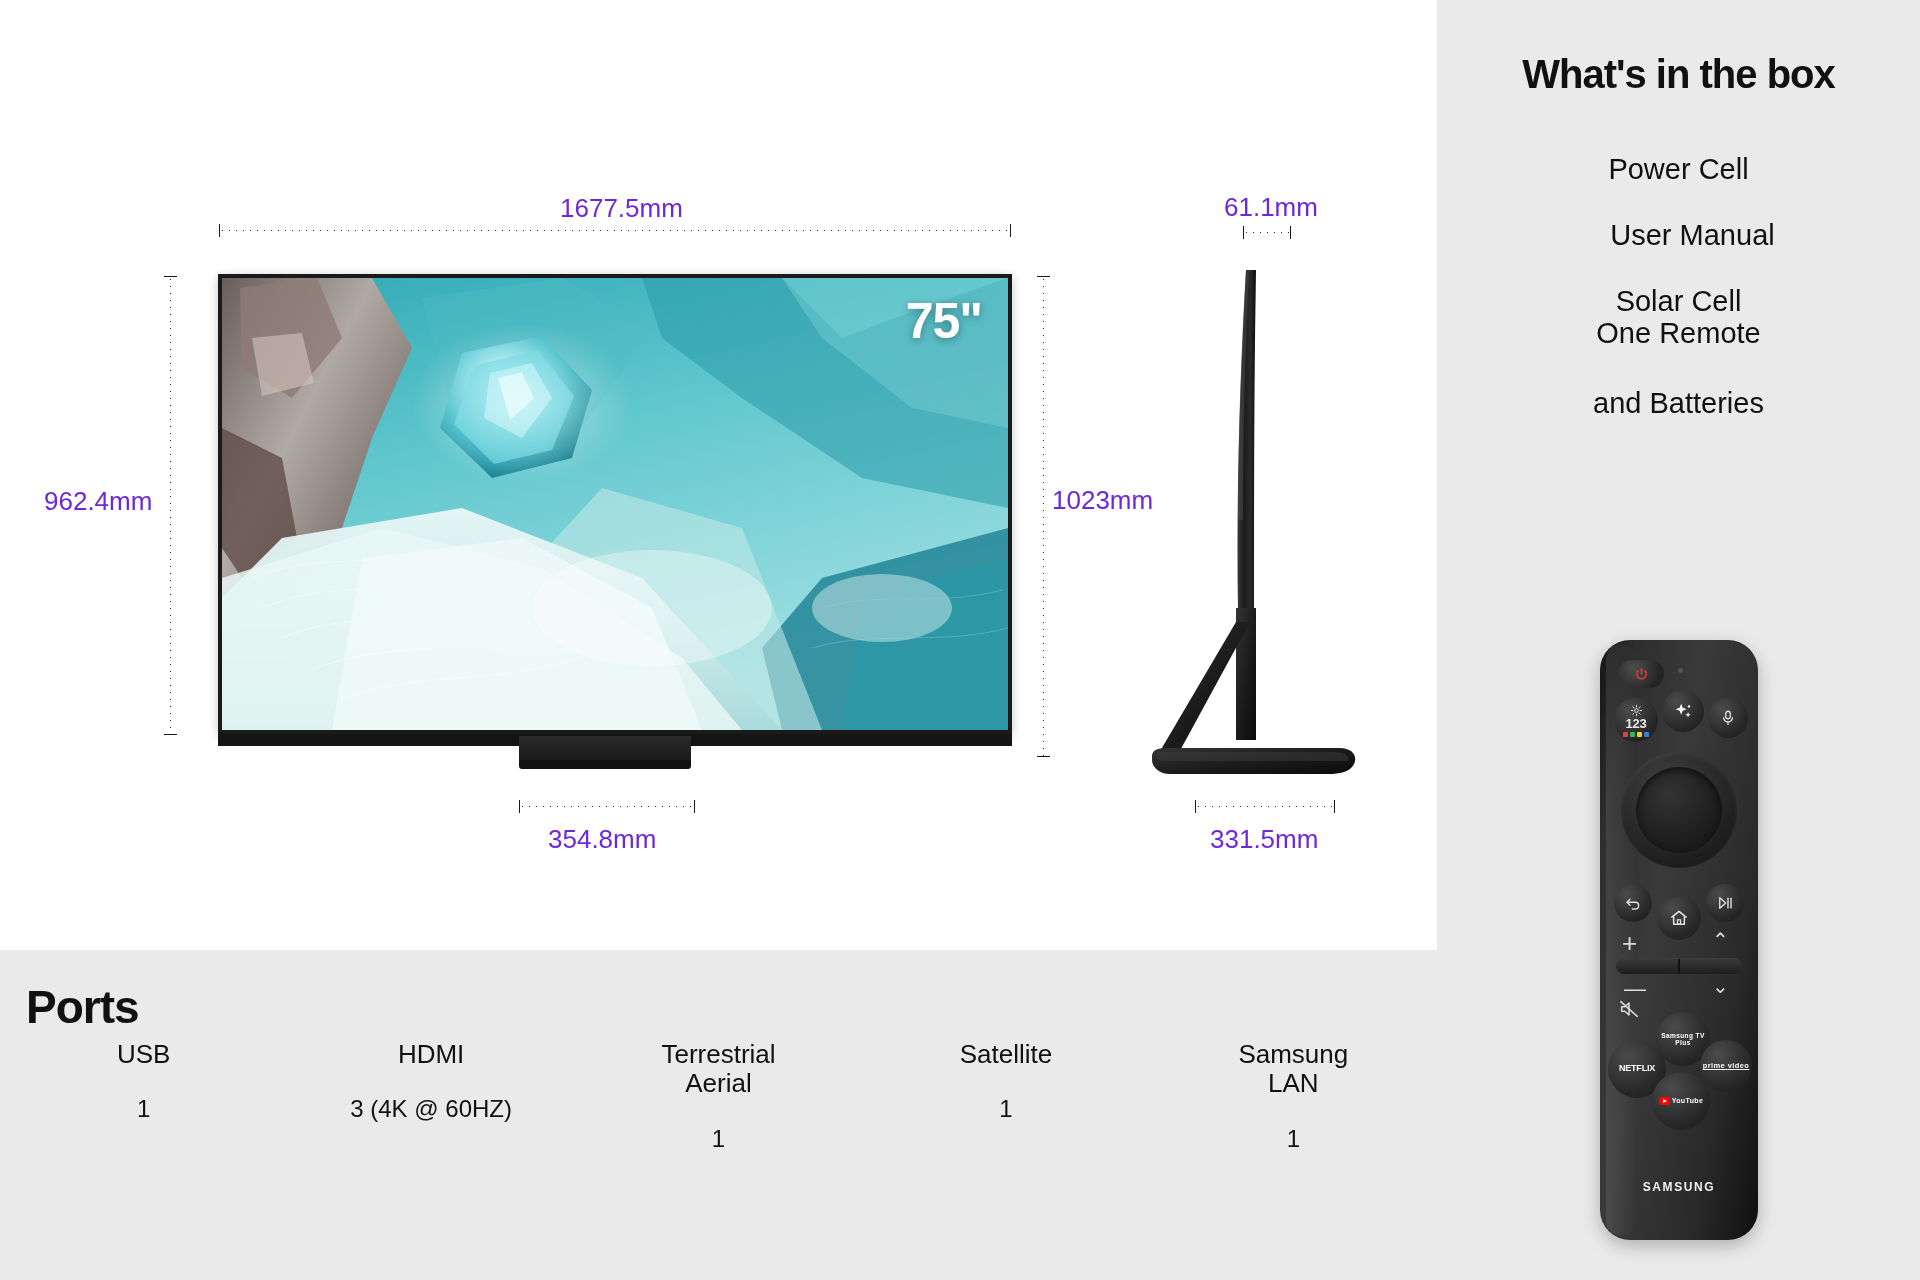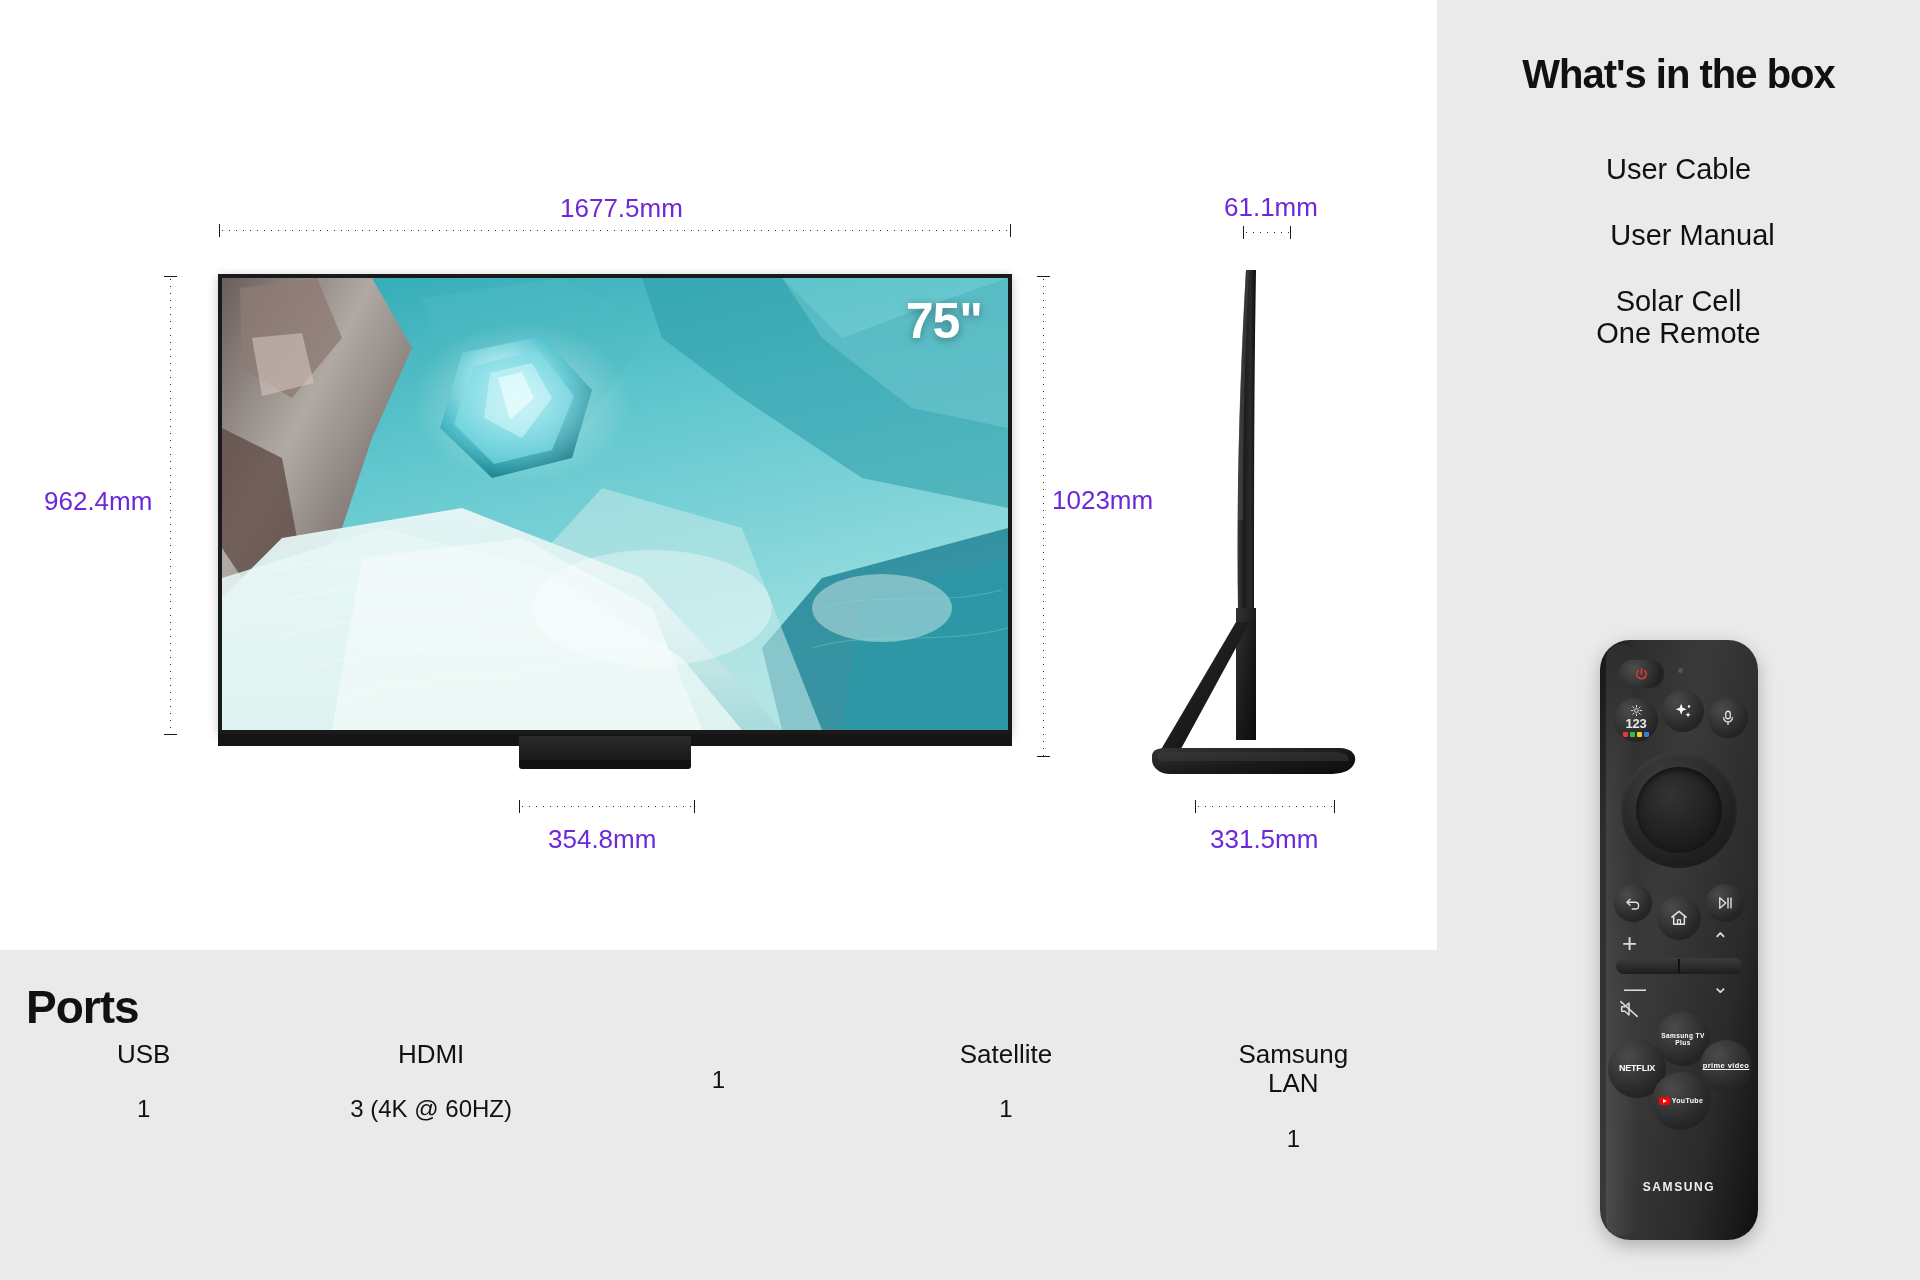--- a/index.html
+++ b/index.html
@@ -310,30 +310,31 @@
       <path d="M10,482 L186,482 C196,482 200,487 198,491 L14,491 C6,491 4,486 10,482 Z" fill="#3c3c3c" opacity="0.5"></path>
     </svg>
   </div>
 </div>
 
 <div id="panel-box"></div>
 
 <div id="box-title">What's in the box</div>
 
 <div class="box-item" style="top:153px;">
-  <span>User Cable</span>
+  <span>Power Cell</span>
 </div>
 <div class="box-item" style="top:219px;padding-left:14px;">
   <span>User Manual</span>
 </div>
 <div class="box-item" style="top:285px;">
   <span>Solar Cell</span>
   <span>One Remote</span>
 </div>
 <div class="box-item" style="top:387px;">
+  <span>and Batteries</span>
 </div>
 
 <div id="remote-wrap">
   <div id="remote-body"></div>
   <div id="remote-gloss"></div>
 
   <div id="btn-power">
     <svg width="15" height="15" viewBox="0 0 24 24">
       <path d="M12 3 L12 11" stroke="#e03a3a" stroke-width="2.6" stroke-linecap="round" fill="none"></path>
       <path d="M6.5 6 A7.6 7.6 0 1 0 17.5 6" stroke="#e03a3a" stroke-width="2.6" fill="none" stroke-linecap="round"></path>
@@ -455,20 +456,24 @@
   </div>
 
   <div class="port-col">
     <div class="port-name">
       <span>HDMI</span>
     </div>
     <div class="port-value">3 (4K @ 60HZ)</div>
   </div>
 
   <div class="port-col">
+    <div class="port-name">
+      <span>Terrestrial</span>
+      <span>Aerial</span>
+    </div>
     <div class="port-value">1</div>
   </div>
 
   <div class="port-col">
     <div class="port-name">
       <span>Satellite</span>
     </div>
     <div class="port-value">1</div>
   </div>
 

